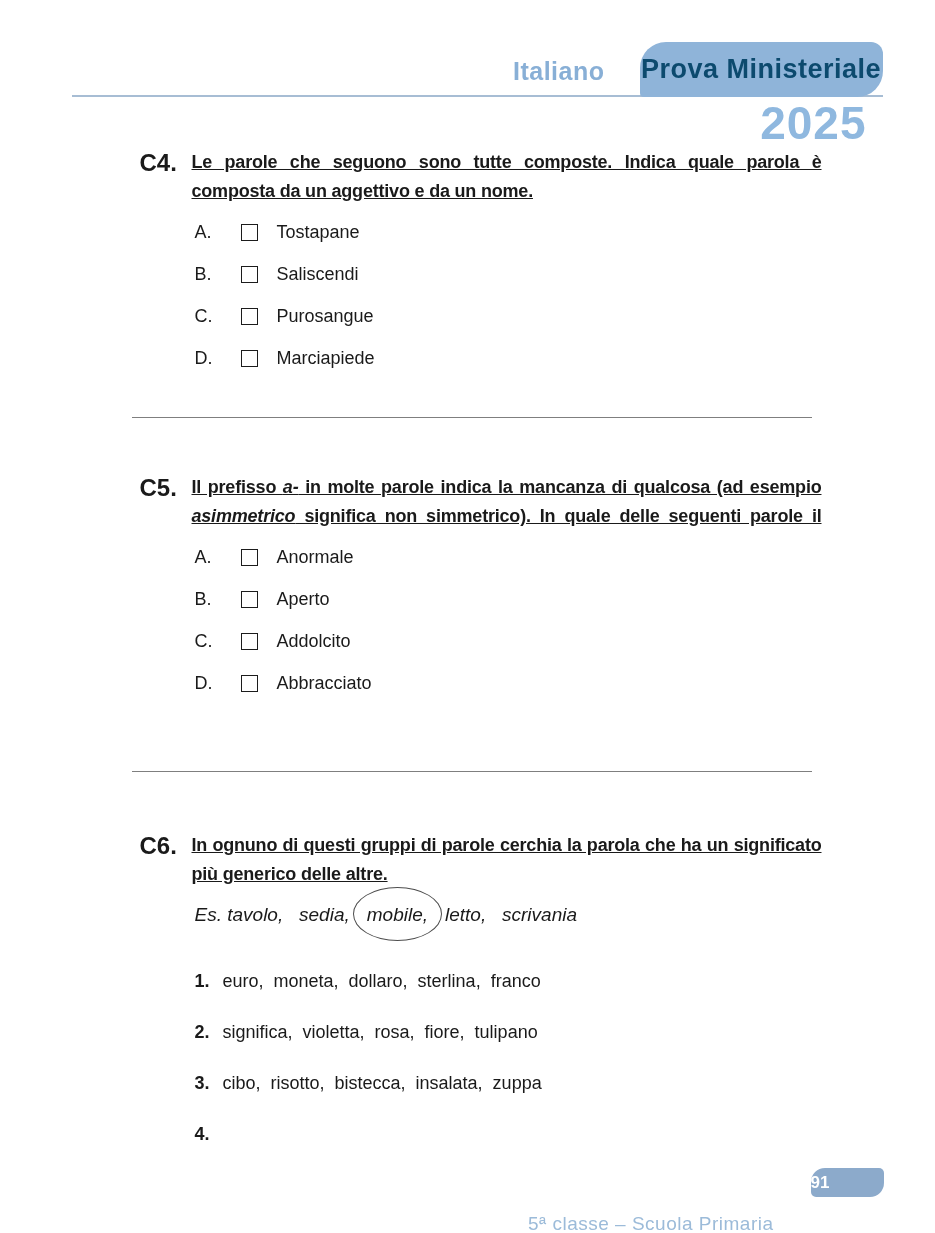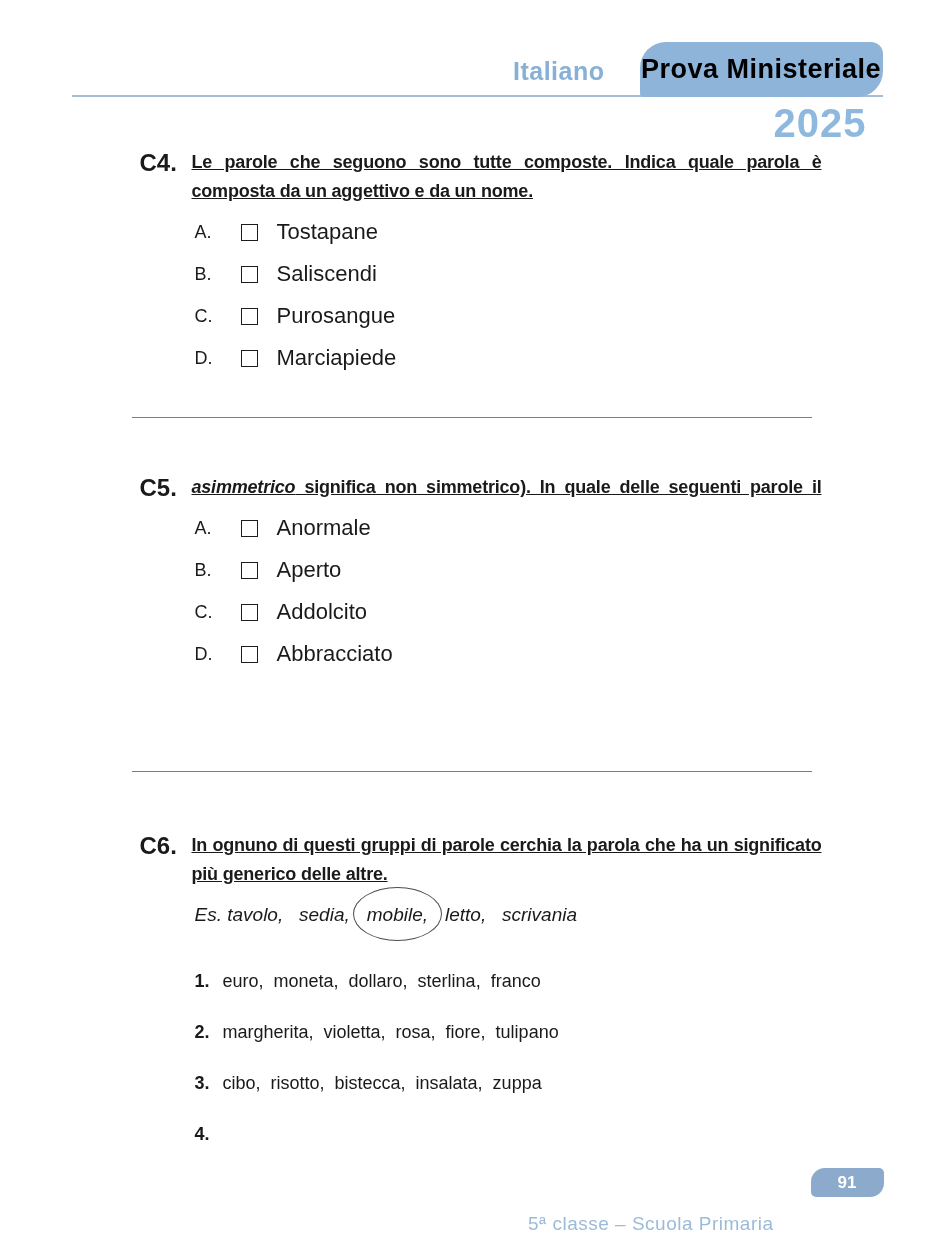--- a/index.html
+++ b/index.html
@@ -19,25 +19,25 @@
     position:absolute; top:57px; right:319px;
     font-size:25px; font-weight:700; letter-spacing:0.5px;
     color:#88afd6;
   }
   .header-badge {
     position:absolute; left:628px; top:42px; width:243px; height:55px;
     background:#8fb4d9; border-radius:26px 12px 26px 4px; z-index:2;
     display:flex; align-items:center; justify-content:center;
   }
   .header-badge-label {
-    color:#000000; font-size:27px; font-weight:700; letter-spacing:0.5px;
+    color:#0c4a6e; font-size:27px; font-weight:700; letter-spacing:0.5px;
   }
   .year-label {
     position:absolute; top:99px; right:57px;
-    font-size:40px; font-weight:700; color:#8fb8df; letter-spacing:1px;
+    font-size:46px; font-weight:700; color:#8fb8df; letter-spacing:1px;
     line-height:48px;
   }
 
   
   .question { position:absolute; left:128px; width:682px; }
   .q-c4 { top:148px; }
   .q-c5 { top:473px; }
   .q-c6 { top:831px; }
   .q-row { display:flex; }
   .q-id {
@@ -54,21 +54,21 @@
 
   
   .options { margin-left:55px; margin-top:16px; }
   .opt-row { display:flex; align-items:center; height:20px; margin-bottom:22px; }
   .opt-letter { width:46px; flex:0 0 46px; font-size:18px; }
   .opt-box {
     width:17px; height:17px; flex:0 0 17px;
     border:1.7px solid #1c1c1c; background:#ffffff; display:inline-block;
     cursor:pointer;
   }
-  .opt-label { margin-left:19px; font-size:22px; }
+  .opt-label { margin-left:19px; font-size:18px; }
 
   
   .divider {
     position:absolute; left:120px; width:680px; height:0;
     border-top:1.6px solid #7f7f7f;
   }
   .divider-1 { top:417px; }
   .divider-2 { top:771px; }
 
   
@@ -86,21 +86,21 @@
   .item-num { font-weight:700; width:28px; flex:0 0 28px; }
 
   
   .footer-label {
     position:absolute; top:1171px; right:150px;
     font-size:19px; color:#9cbbd9; letter-spacing:0.5px;margin-top:42px;
   }
   .page-badge {
     position:absolute; left:799px; top:1168px; width:73px; height:29px;
     background:#8caacb; border-radius:14px 5px 14px 5px;
-    display:flex; align-items:center; justify-content:center;
+    display:flex; align-items:center; 
   }
   .page-number { color:#ffffff; font-size:17px; font-weight:700; }
 </style>
 </head>
 <body>
 
 <div class="page">
 
   <div class="header-rule"></div>
   <div class="subject-label">Italiano</div>
@@ -140,20 +140,21 @@
       </div>
     </div>
   </section>
 
   <div class="divider divider-1"></div>
 
   <section class="question q-c5">
     <div class="q-row">
       <span class="q-id">C5.</span>
       <div class="q-body">
+        <div class="stem-line jl"><span>Il prefisso </span><span class="it">a-</span><span> in molte parole indica la mancanza di qualcosa (ad esempio</span></div>
         <div class="stem-line jl"><span class="it">asimmetrico</span><span> significa non simmetrico). In quale delle seguenti parole il</span></div>
       </div>
     </div>
     <div class="options">
       <div class="opt-row">
         <span class="opt-letter">A.</span>
         <span class="opt-box"></span>
         <span class="opt-label">Anormale</span>
       </div>
       <div class="opt-row">
@@ -189,21 +190,21 @@
       <span class="circled it">mobile,</span>
       <span class="it pre">letto,   scrivania</span>
     </div>
     <div class="items">
       <div class="item-row">
         <span class="item-num">1.</span>
         <span class="item-text pre">euro,  moneta,  dollaro,  sterlina,  franco</span>
       </div>
       <div class="item-row">
         <span class="item-num">2.</span>
-        <span class="item-text pre">margherita,  violetta,  rosa,  fiore,  tulipano</span>
+        <span class="item-text pre">significa,  violetta,  rosa,  fiore,  tulipano</span>
       </div>
       <div class="item-row">
         <span class="item-num">3.</span>
         <span class="item-text pre">cibo,  risotto,  bistecca,  insalata,  zuppa</span>
       </div>
       <div class="item-row">
         <span class="item-num">4.</span>
       </div>
     </div>
   </section>

